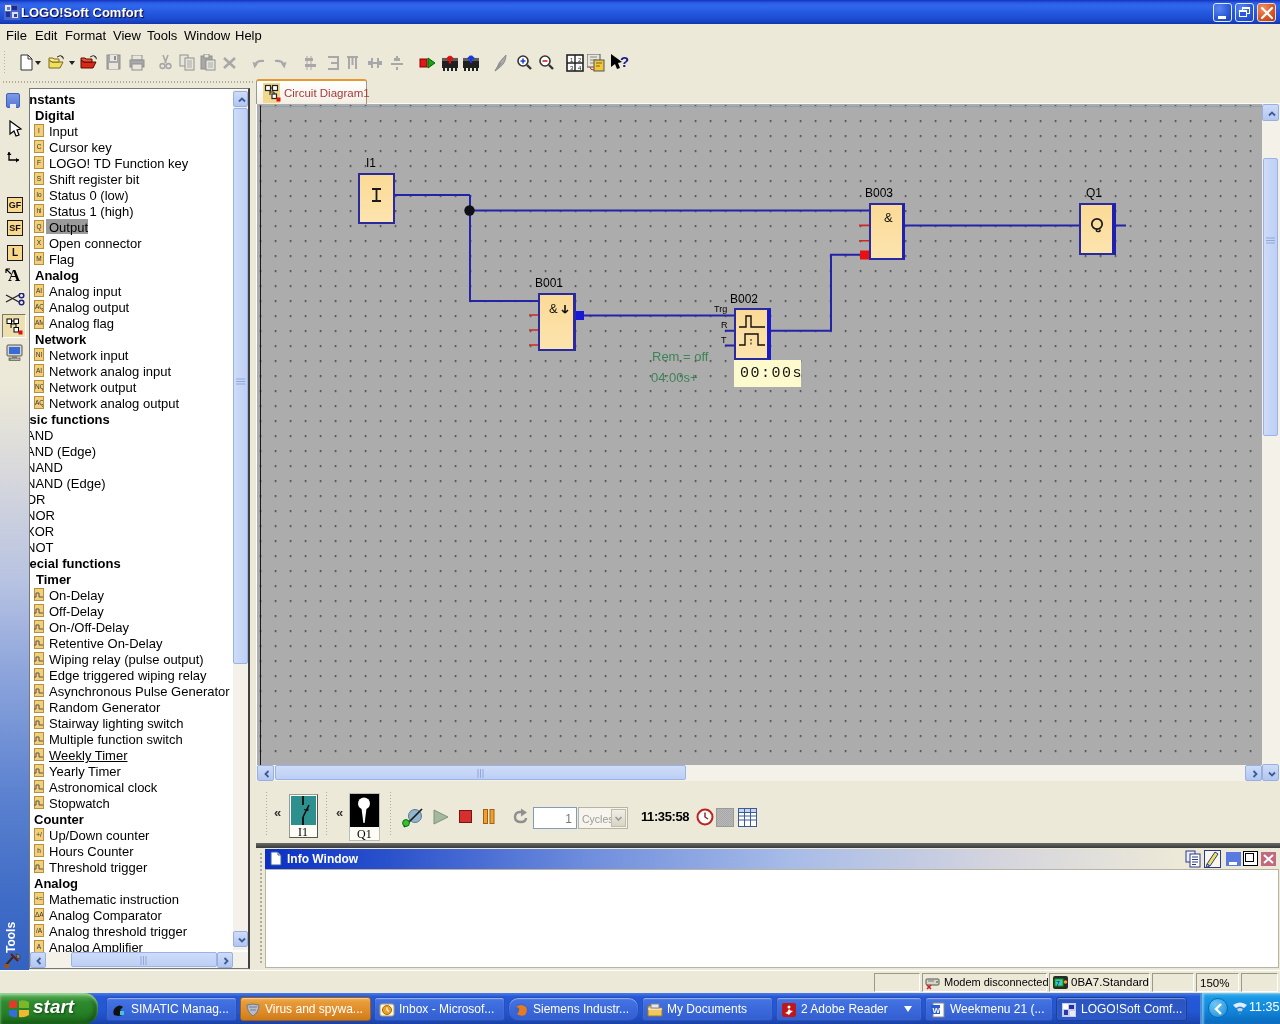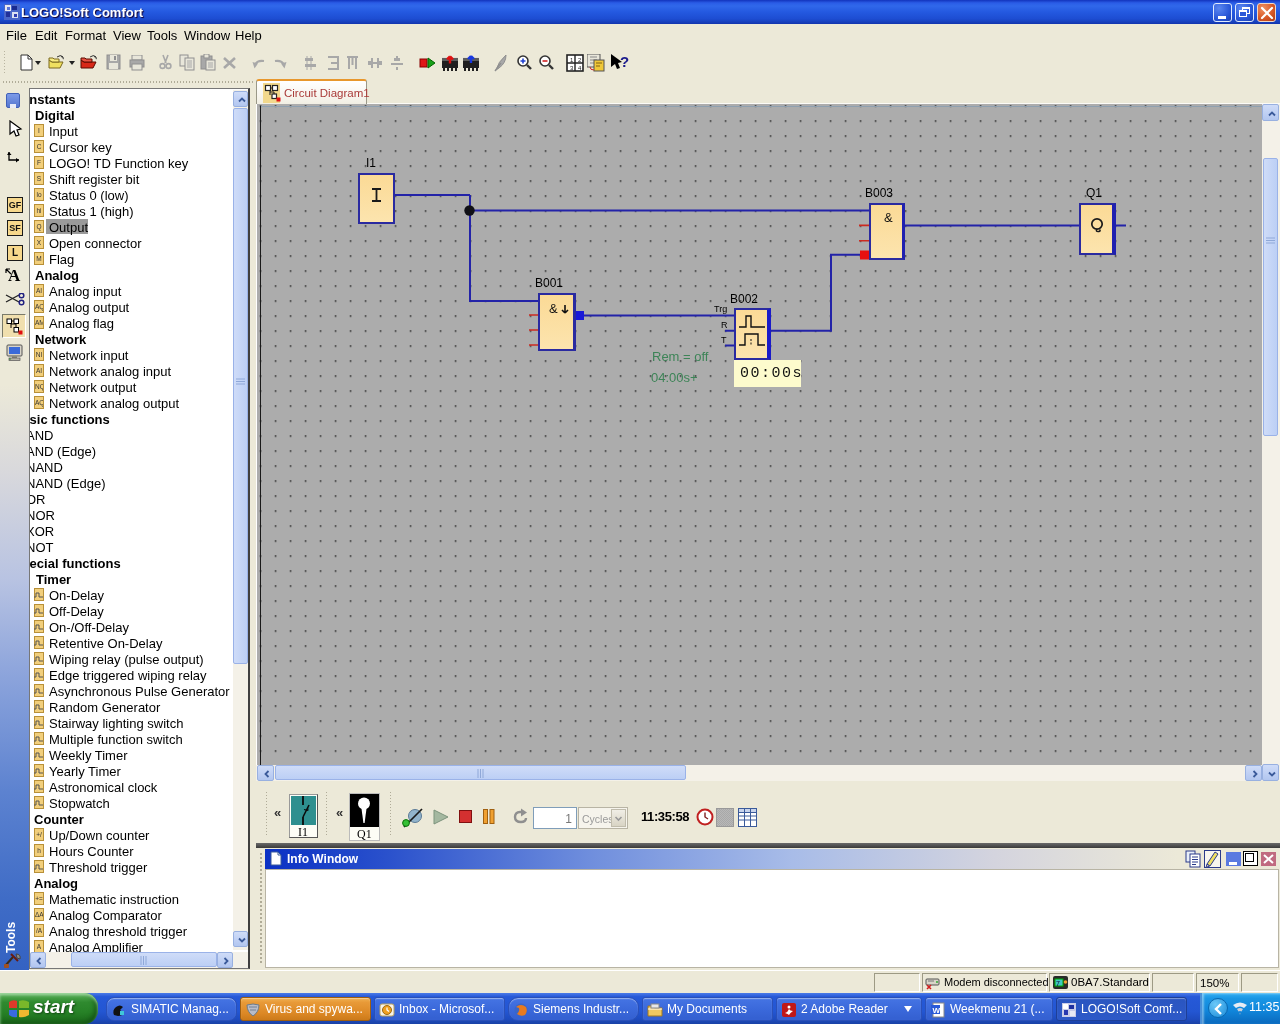--- a/index.html
+++ b/index.html
@@ -337,21 +337,21 @@
     <span class="txt" style="left:19px;top:627px;font-size:13px;color:#000;">Stairway lighting switch</span>
     <div class="abs" style="left:4px;top:643px;width:10px;height:13px;background:#f2cf7c;border:0.5px solid #b89038;font-size:6.5px;color:#333;text-align:center;line-height:12px;overflow:hidden;"></div>
     <svg class="abs" style="left:4px;top:646px" width="10" height="8" viewBox="0 0 10 8">
       <path d="M0 6 h2 v-4 h3 v4 h4" stroke="#555" fill="none" stroke-width="1"></path>
     </svg>
     <span class="txt" style="left:19px;top:643px;font-size:13px;color:#000;">Multiple function switch</span>
     <div class="abs" style="left:4px;top:659px;width:10px;height:13px;background:#f2cf7c;border:0.5px solid #b89038;font-size:6.5px;color:#333;text-align:center;line-height:12px;overflow:hidden;"></div>
     <svg class="abs" style="left:4px;top:662px" width="10" height="8" viewBox="0 0 10 8">
       <path d="M0 6 h2 v-4 h3 v4 h4" stroke="#555" fill="none" stroke-width="1"></path>
     </svg>
-    <span class="txt" style="left:19px;top:659px;font-size:13px;color:#000;">Weekly Timer</span>
+    <span class="txt" style="left:19px;top:659px;font-size:13px;color:#000;text-decoration:underline;">Weekly Timer</span>
     <div class="abs" style="left:4px;top:675px;width:10px;height:13px;background:#f2cf7c;border:0.5px solid #b89038;font-size:6.5px;color:#333;text-align:center;line-height:12px;overflow:hidden;"></div>
     <svg class="abs" style="left:4px;top:678px" width="10" height="8" viewBox="0 0 10 8">
       <path d="M0 6 h2 v-4 h3 v4 h4" stroke="#555" fill="none" stroke-width="1"></path>
     </svg>
     <span class="txt" style="left:19px;top:675px;font-size:13px;color:#000;">Yearly Timer</span>
     <div class="abs" style="left:4px;top:691px;width:10px;height:13px;background:#f2cf7c;border:0.5px solid #b89038;font-size:6.5px;color:#333;text-align:center;line-height:12px;overflow:hidden;"></div>
     <svg class="abs" style="left:4px;top:694px" width="10" height="8" viewBox="0 0 10 8">
       <path d="M0 6 h2 v-4 h3 v4 h4" stroke="#555" fill="none" stroke-width="1"></path>
     </svg>
     <span class="txt" style="left:19px;top:691px;font-size:13px;color:#000;">Astronomical clock</span>
@@ -629,21 +629,21 @@
 <div class="abs" style="left:0;top:993px;width:1280px;height:31px;background:linear-gradient(180deg,#4a7ce8 0%,#3a6ae0 6%,#2659d8 12%,#2356d2 60%,#1e4bbe 85%,#1941a5 100%);">
 <div class="abs" style="left:0;top:0;width:98px;height:31px;border-radius:0 14px 14px 0;background:linear-gradient(180deg,#7bc27b 0%,#4aa34a 12%,#2f8a2f 30%,#278227 60%,#1e701e 90%);box-shadow:inset 0 2px 3px #a0d8a0, inset -3px -2px 5px #155515;">
 <svg class="abs" style="left:8px;top:5px" width="22" height="21" viewBox="0 0 22 21">
 <path d="M1 4 Q5 1 9 3 L9 10 L1 10 Z" fill="#e03a2a"></path>
         <path d="M11 3 Q16 1 21 4 L21 10 L11 10 Z" fill="#7ab82a"></path>
 <path d="M1 12 L9 12 L9 19 Q5 20 1 17 Z" fill="#3a6ae0"></path>
         <path d="M11 12 L21 12 L21 17 Q16 20 11 19 Z" fill="#f0b830"></path>
 </svg>
 <span class="txt" style="left:33px;top:3px;font-size:19px;font-weight:bold;font-style:italic;color:#fff;text-shadow:1px 1px 2px #134513;">start</span>
     </div>
-<div class="abs" style="left:106px;top:4px;width:131px;height:24px;border-radius:8px;background:linear-gradient(180deg,#5380e8 0%,#4372e2 10%,#3a68da 55%,#3561d2 90%);border:1px solid #2a50b8;box-shadow:inset 0 1px 1px rgba(255,255,255,0.4);">
+<div class="abs" style="left:106px;top:4px;width:131px;height:24px;border-radius:3px;background:linear-gradient(180deg,#5380e8 0%,#4372e2 10%,#3a68da 55%,#3561d2 90%);border:1px solid #2a50b8;box-shadow:inset 0 1px 1px rgba(255,255,255,0.4);">
 <svg class="abs" style="left:4px;top:4px" width="16" height="16" viewBox="0 0 16 16">
         <path d="M3 13 Q1 8 5 5 Q9 2 12 5 L9 8 L13 11 Q11 14 7 14 Z" fill="#111"></path>
         <path d="M9 9 h4 v4 h-4 z" fill="#40c8d8"></path>
       </svg>
       <span class="txt" style="left:24px;top:4px;font-size:12px;color:#fff;">SIMATIC Manag...</span>
     </div>
 <div class="abs" style="left:240px;top:4px;width:131px;height:24px;border-radius:3px;background:linear-gradient(180deg,#f0b050 0%,#e89a38 20%,#dc8825 70%,#cc7a1a 100%);border:1px solid #a05f10;box-shadow:inset 0 1px 1px rgba(255,255,255,0.4);padding-left:16px;">
 <svg class="abs" style="left:4px;top:4px" width="16" height="16" viewBox="0 0 16 16">
         <path d="M2 3 Q8 1 14 3 Q14 10 8 14 Q2 10 2 3" fill="#b8bcc8" stroke="#6a7a8a"></path>
         <path d="M4 5 h8 M5 8 h6" stroke="#8a94a4" stroke-width="1.6"></path>

